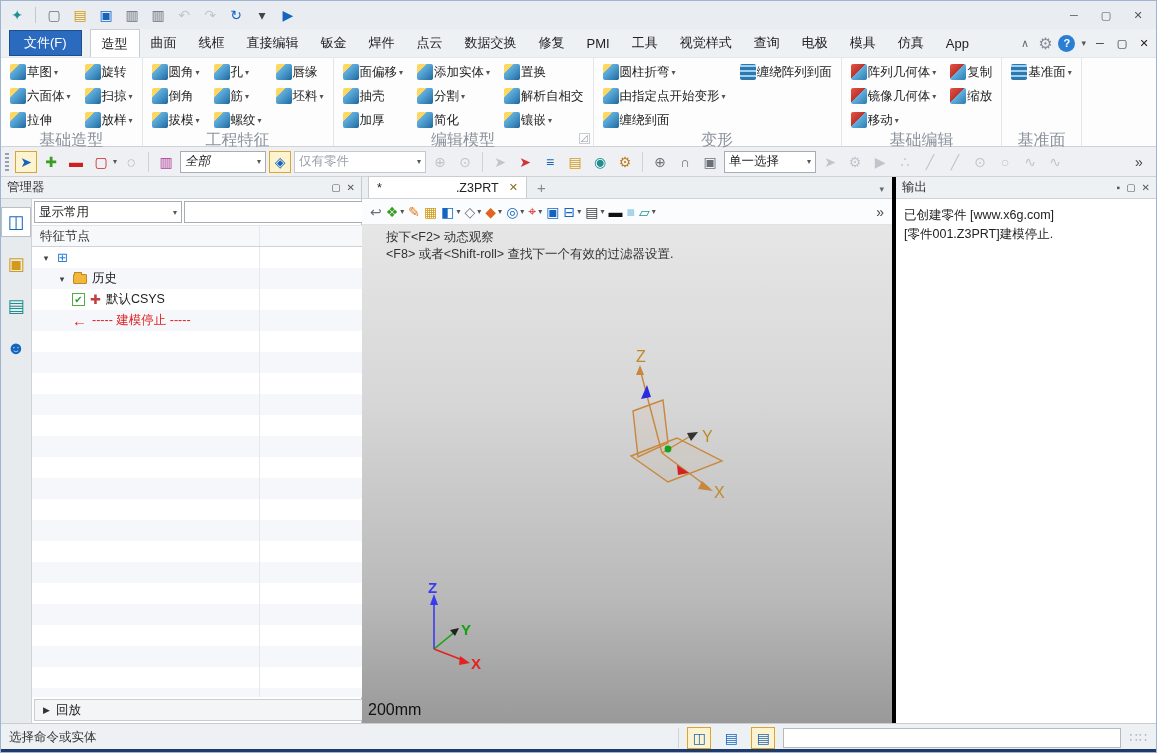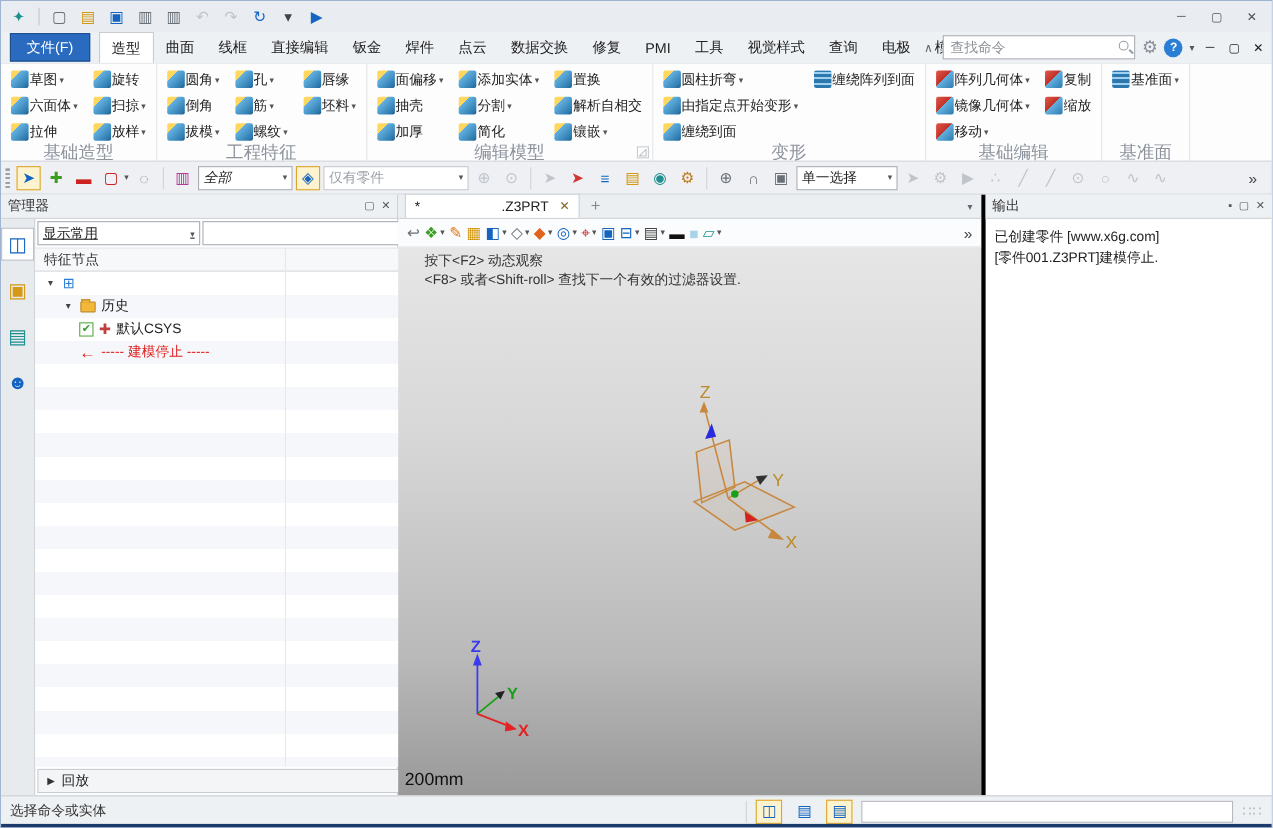--- a/index.html
+++ b/index.html
@@ -72,21 +72,21 @@
   #manager { width:361px; height:100%; background:#fff; border-right:1px solid #c5c9ce; position:relative; display:flex; flex-direction:column; }
   .panel-head { height:22px; background:#eef1f4; border-bottom:1px solid #cfd3d8; display:flex; align-items:center; padding:0 6px; font-size:12.5px; color:#333; }
   .panel-head .ph-btns { margin-left:auto; display:flex; gap:6px; align-items:center; }
   .phbtn { color:#555; font-size:10px; }
   #mgr-body { flex:1; display:flex; position:relative; }
   #mgr-strip { width:38px; background:#e8ebee; border-right:1px solid #cfd3d8; display:flex; flex-direction:column; align-items:center; padding-top:8px; gap:12px; }
   .strip-ico { width:30px; height:30px; display:flex; align-items:center; justify-content:center; font-size:18px; }
   .strip-ico.sel { background:#fff; border:1px solid #b9bfc6; }
   #mgr-content { flex:1; display:flex; flex-direction:column; position:relative; }
   #mgr-filter { display:flex; align-items:center; height:26px; gap:2px; padding:2px; }
-  #mgr-filter .dsel { flex:none; width:148px;text-decoration:underline; }
+  #mgr-filter .dsel { flex:none; width:148px; }
   #mgr-filter input { flex:1; height:22px; border:1px solid #a8adb5; padding:0 4px; }
   #funnel-btn { width:24px; height:22px; display:flex; align-items:center; justify-content:center; flex-direction:column; }
   .funnel-top { width:0; height:0; border-left:7px solid transparent; border-right:7px solid transparent; border-top:8px solid #1f8fd6; }
   .funnel-stem { width:3px; height:6px; background:#1f8fd6; }
   #mgr-colhead { height:22px; border-bottom:1px solid #cfd3d8; border-top:1px solid #e2e5e9; background:#f7f8fa; display:flex; align-items:center; padding-left:8px; font-size:12.5px; color:#333; position:relative; }
   #tree { flex:1; position:relative; background:repeating-linear-gradient(180deg,#fff 0 21px,#f6f7fa 21px 42px); overflow:hidden; }
   .colline { position:absolute; top:0; bottom:0; left:227px; width:1px; background:#e6e8ec; }
   .trow { height:21px; display:flex; align-items:center; font-size:12.5px; gap:5px; }
   .trow .exp { font-size:9px; color:#444; width:12px; text-align:center; }
   .tico { font-size:13px; }
@@ -171,24 +171,20 @@
         <span class="mtab">工具</span>
         <span class="mtab">视觉样式</span>
         <span class="mtab">查询</span>
         <span class="mtab">电极</span>
         <span class="mtab">模具</span>
         <span class="mtab">仿真</span>
         <span class="mtab">App</span>
       </div>
     <div id="menu-right">
       <span id="collapse-chevron">∧</span>
-      <span id="cmd-search">
-        <input placeholder="查找命令" style="">
-        <span class="mag"></span>
-      </span>
       <span class="gear">⚙</span>
       <span class="help">?</span>
       <span class="mini-caret">▾</span>
       <span class="mdibtn">─</span>
       <span class="mdibtn">▢</span>
       <span class="mdibtn">✕</span>
     </div>
   </div>
 
   <div id="ribbon">

